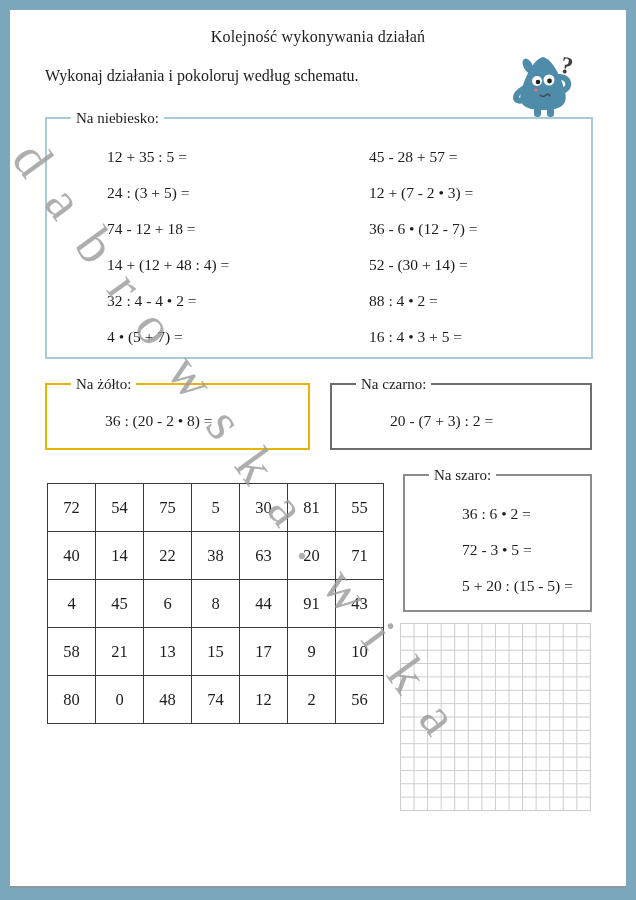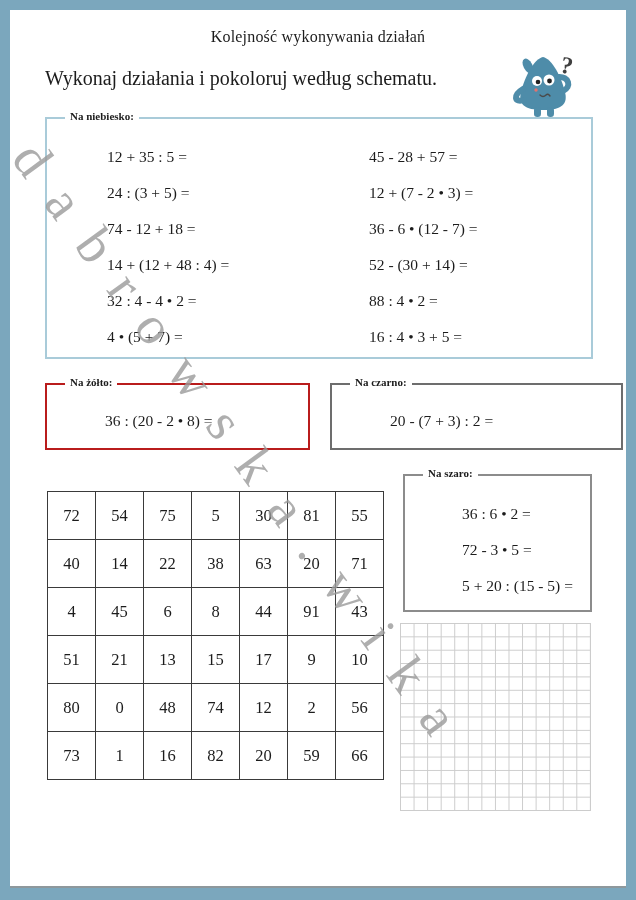--- a/index.html
+++ b/index.html
@@ -11,40 +11,40 @@
   }
   .page{
     position:absolute;left:10px;top:10px;width:616px;height:876px;
     background:#ffffff;border-bottom:2px solid #8e989c;
   }
   .title{
     position:absolute;left:0;top:18px;width:100%;text-align:center;
     font-size:16px;letter-spacing:.2px;
   }
   .subtitle{
-    position:absolute;left:35px;top:57px;font-size:20px;
+    position:absolute;left:35px;top:57px;font-size:16px;
   }
   
   .fbox{position:absolute;background:transparent;}
   .fbox .legend{
-    position:absolute;top:-9px;left:18px;background:#fff;
-    padding:0 5px;font-size:11px;white-space:nowrap;font-weight:bold;
+    position:absolute;top:-9px;left:24px;background:#fff;
+    padding:0 5px;font-size:15px;white-space:nowrap;
   }
   .box-blue  {left:35px; top:107px; width:544px; height:238px; border:2px solid #a9cbd9;}
-  .box-yellow{left:35px; top:373px; width:261px; height:63px;  border:2px solid #b91c1c;}
-  .box-black {left:320px;top:373px; width:258px; height:63px;  border:2px solid #6d6d6d;padding-left:31px;}
+  .box-yellow{left:35px; top:373px; width:261px; height:63px;  border:2px solid #eab308;}
+  .box-black {left:320px;top:373px; width:258px; height:63px;  border:2px solid #6d6d6d;}
   .box-gray  {left:393px;top:464px; width:185px; height:134px; border:2px solid #8c8c8c;}
   .expr-col{position:absolute;top:20px;}
   .col-left{left:16px;} .col-right{left:278px;}
   .expr{height:36px;line-height:36px;font-size:15.5px;white-space:nowrap;margin-left:44px;}
   .box-yellow .expr-col, .box-black .expr-col{top:18px;left:14px;}
   .box-gray .expr-col{top:20px;left:13px;}
   
   .numtable{
-    position:absolute;left:37px;top:473px;border-collapse:collapse;margin-top:8px;
+    position:absolute;left:37px;top:473px;border-collapse:collapse;
   }
   .numtable td{
     width:47px;height:47px;border:1.5px solid #3a3a3a;
     text-align:center;vertical-align:middle;font-size:16.5px;padding:0;
   }
   
   .grid-paper{
     position:absolute;left:390px;top:613px;width:190px;height:187px;
     background-image:
       linear-gradient(#cccccc 1px, transparent 1px),
@@ -151,46 +151,37 @@
         <tr>
           <td>4</td>
           <td>45</td>
           <td>6</td>
           <td>8</td>
           <td>44</td>
           <td>91</td>
           <td>43</td>
         </tr>
         <tr>
-          <td>51</td>
+          <td>58</td>
           <td>21</td>
           <td>13</td>
           <td>15</td>
           <td>17</td>
           <td>9</td>
           <td>10</td>
         </tr>
         <tr>
           <td>80</td>
           <td>0</td>
           <td>48</td>
           <td>74</td>
           <td>12</td>
           <td>2</td>
           <td>56</td>
         </tr>
-        <tr>
-          <td>73</td>
-          <td>1</td>
-          <td>16</td>
-          <td>82</td>
-          <td>20</td>
-          <td>59</td>
-          <td>66</td>
-        </tr>
       </tbody>
   </table>
 
   <div class="grid-paper"></div>
 
   <div class="watermark">dabrowska.wika</div>
 
 </div>
 
 </body></html>

